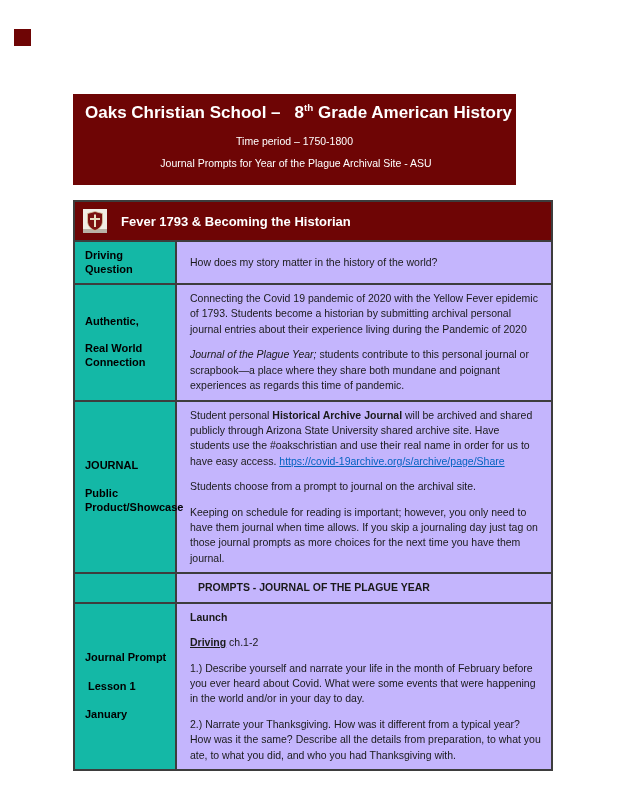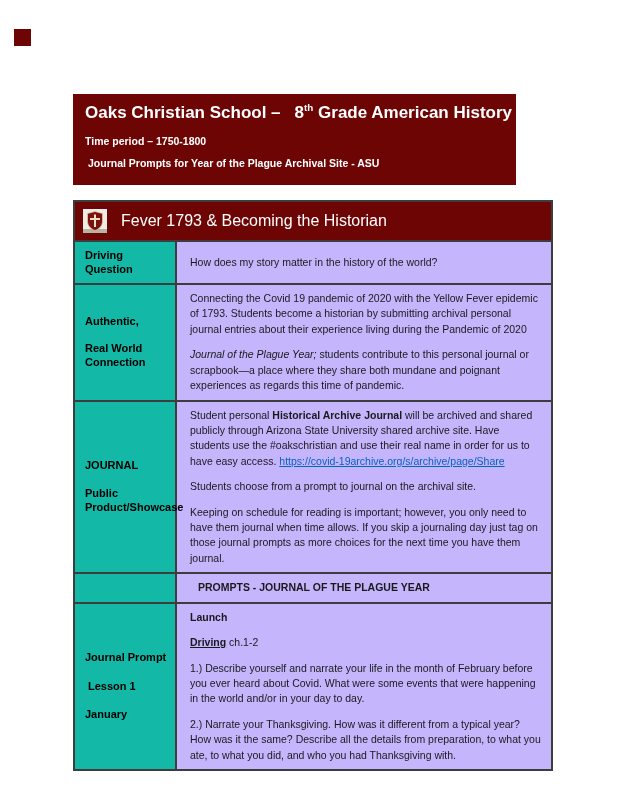--- a/index.html
+++ b/index.html
@@ -23,21 +23,21 @@
   .banner{
     position:absolute;left:73px;top:94px;width:443px;height:91px;
     background:#6e0505;color:#ffffff;box-sizing:border-box;
     padding:9px 12px 0 12px;
   }
   .banner-title{
     font-size:17px;font-weight:bold;white-space:nowrap;letter-spacing:0px;
   }
   .banner-title .grade-group{margin-left:14px;}
   .banner-title sup{font-size:0.58em;vertical-align:super;line-height:0;}
-  .banner-sub{font-size:10.5px;font-weight:bold;margin-top:12px;}
+  .banner-sub{font-size:10.5px;font-weight:normal;margin-top:12px;text-align:center;}
   .banner-sub2{margin-top:10px;padding-left:3px;}
 
   
   table.doc-table{
     position:absolute;left:73px;top:200px;width:478px;
     border-collapse:collapse;table-layout:fixed;
   }
   .doc-table td{
     border:2px solid #3d3d3d;
     box-sizing:border-box;
@@ -46,21 +46,21 @@
   }
   .col-label{width:102px;}
   .col-content{width:376px;}
 
   tr.table-title-row td{
     background:#6e0505;color:#fff;height:40px;
     padding:4px 8px;
   }
   .title-flex{display:flex;align-items:center;gap:14px;}
   .crest{width:24px;height:24px;flex:0 0 auto;display:block;}
-  .table-title-text{font-weight:normal;font-size:16px;color:#fff;}
+  .table-title-text{font-weight:bold;font-size:13px;color:#fff;}
 
   td.label-cell{
     background:#14b8a6;color:#000;font-weight:bold;font-size:11px;
     padding:6px 6px 6px 10px;vertical-align:middle;
   }
   td.label-cell .lbl-line{margin:0 0 14px 0;line-height:1.25;}
   td.label-cell .lbl-line:last-child{margin-bottom:0;}
   td.label-cell .lbl-indent{padding-left:3px;margin-top:15px;}
 
   td.content-cell{

